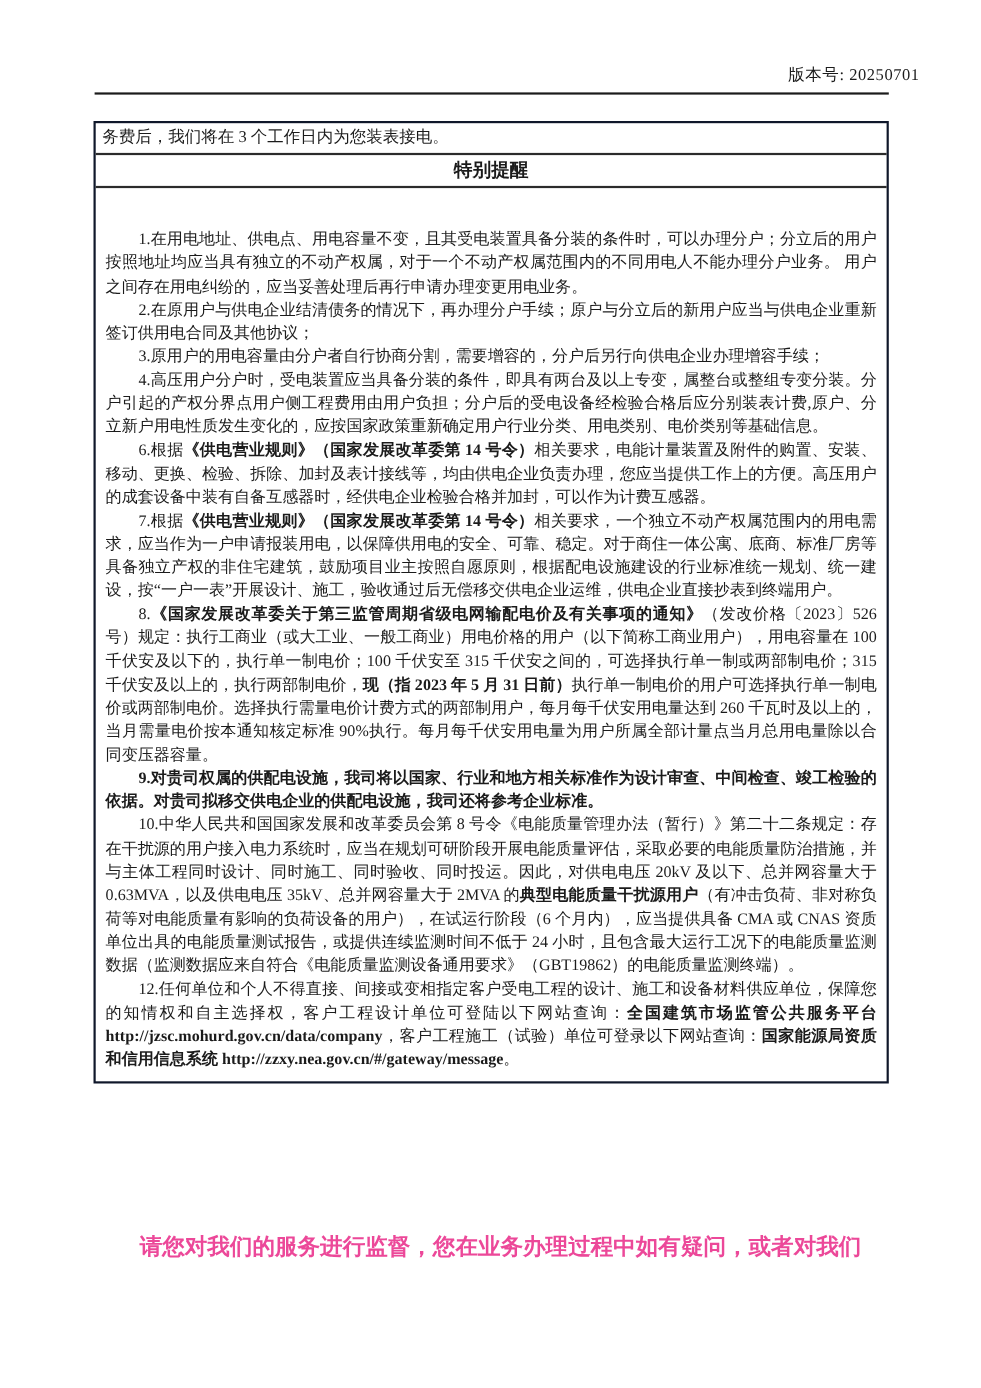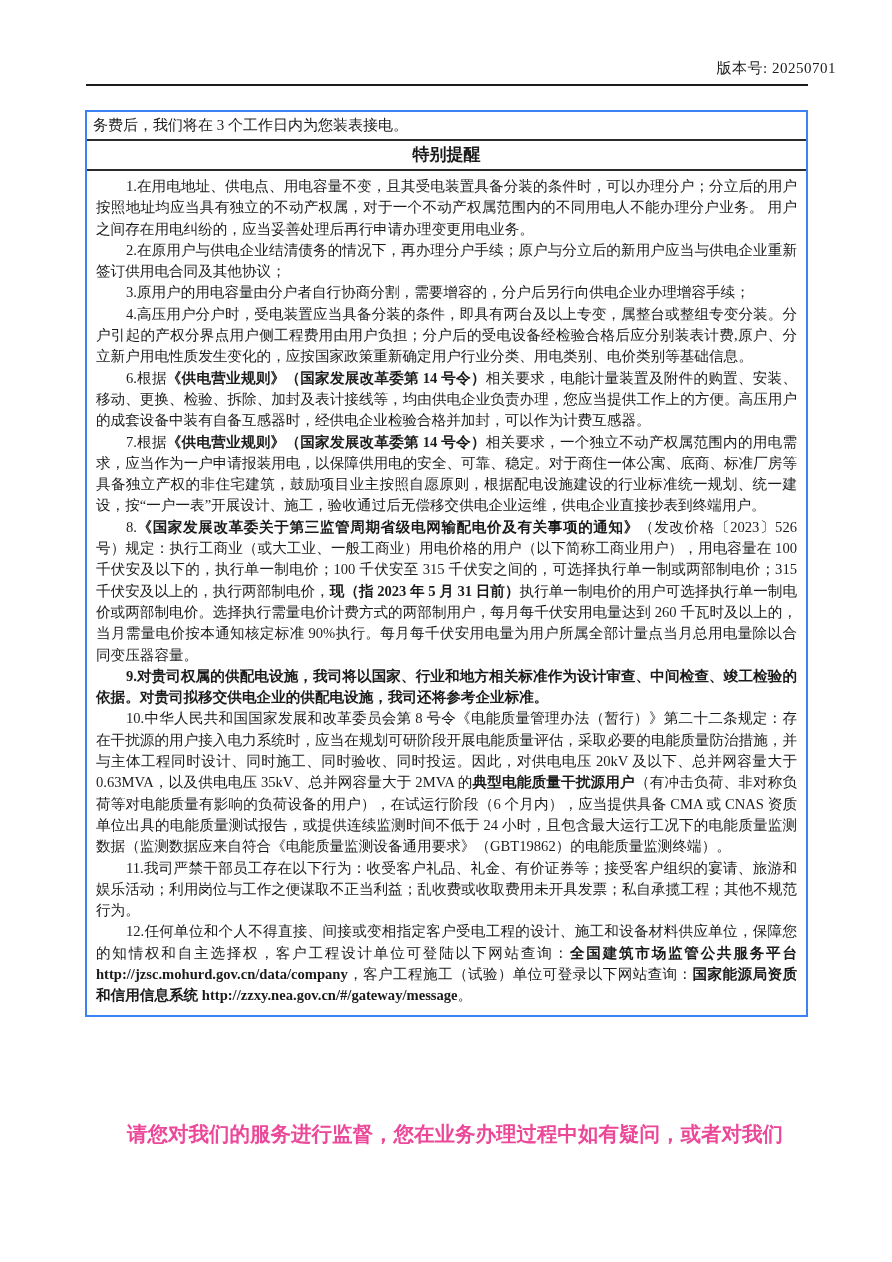--- a/index.html
+++ b/index.html
@@ -26,40 +26,41 @@
     left:86px;
     width:722px;
     border-top:2px solid #1b1b1b;
     height:0;
   }
   .notice-table {
     position:absolute;
     top:110px;
     left:85px;
     width:723px;
-    border:2px solid #3b82f6;
+    border:2px solid #0f172a;
     box-sizing:border-box;
     background:#ffffff;
   }
   .intro-row {
     padding:3px 6px 3px 6px;
     font-size:15px;
     line-height:21px;
     border-bottom:2px solid #2b2b2b;
   }
   .header-row {
     padding:2px 0 3px 0;
     text-align:center;
     font-weight:bold;
     font-size:17px;
     line-height:23px;
     border-bottom:2px solid #2b2b2b;
   }
   .body-cell {
     padding:5px 9px 8px 9px;
+    margin-top:32px;
   }
   .notice-item {
     margin:0;
     text-indent:2.05em;
     font-size:14.6px;
     line-height:21.3px;
     text-align:justify;
     word-break:break-word;
   }
   .notice-item b { font-weight:bold; }
@@ -91,20 +92,19 @@
     <div class="body-cell">
         <p class="notice-item"><span>1.在用电地址、供电点、用电容量不变，且其受电装置具备分装的条件时，可以办理分户；分立后的用户按照地址均应当具有独立的不动产权属，对于一个不动产权属范围内的不同用电人不能办理分户业务。 用户之间存在用电纠纷的，应当妥善处理后再行申请办理变更用电业务。</span></p>
         <p class="notice-item"><span>2.在原用户与供电企业结清债务的情况下，再办理分户手续；原户与分立后的新用户应当与供电企业重新签订供用电合同及其他协议；</span></p>
         <p class="notice-item"><span>3.原用户的用电容量由分户者自行协商分割，需要增容的，分户后另行向供电企业办理增容手续；</span></p>
         <p class="notice-item"><span>4.高压用户分户时，受电装置应当具备分装的条件，即具有两台及以上专变，属整台或整组专变分装。分户引起的产权分界点用户侧工程费用由用户负担；分户后的受电设备经检验合格后应分别装表计费,原户、分立新户用电性质发生变化的，应按国家政策重新确定用户行业分类、用电类别、电价类别等基础信息。</span></p>
         <p class="notice-item"><span>6.根据</span><b>《供电营业规则》（国家发展改革委第 14 号令）</b><span>相关要求，电能计量装置及附件的购置、安装、移动、更换、检验、拆除、加封及表计接线等，均由供电企业负责办理，您应当提供工作上的方便。高压用户的成套设备中装有自备互感器时，经供电企业检验合格并加封，可以作为计费互感器。</span></p>
         <p class="notice-item"><span>7.根据</span><b>《供电营业规则》（国家发展改革委第 14 号令）</b><span>相关要求，一个独立不动产权属范围内的用电需求，应当作为一户申请报装用电，以保障供用电的安全、可靠、稳定。对于商住一体公寓、底商、标准厂房等具备独立产权的非住宅建筑，鼓励项目业主按照自愿原则，根据配电设施建设的行业标准统一规划、统一建设，按“一户一表”开展设计、施工，验收通过后无偿移交供电企业运维，供电企业直接抄表到终端用户。</span></p>
         <p class="notice-item"><span>8.</span><b>《国家发展改革委关于第三监管周期省级电网输配电价及有关事项的通知》</b><span>（发改价格〔2023〕526号）规定：执行工商业（或大工业、一般工商业）用电价格的用户（以下简称工商业用户），用电容量在 100千伏安及以下的，执行单一制电价；100 千伏安至 315 千伏安之间的，可选择执行单一制或两部制电价；315千伏安及以上的，执行两部制电价，</span><b>现（指 2023 年 5 月 31 日前）</b><span>执行单一制电价的用户可选择执行单一制电价或两部制电价。选择执行需量电价计费方式的两部制用户，每月每千伏安用电量达到 260 千瓦时及以上的，当月需量电价按本通知核定标准 90%执行。每月每千伏安用电量为用户所属全部计量点当月总用电量除以合同变压器容量。</span></p>
         <p class="notice-item"><b>9.对贵司权属的供配电设施，我司将以国家、行业和地方相关标准作为设计审查、中间检查、竣工检验的依据。对贵司拟移交供电企业的供配电设施，我司还将参考企业标准。</b></p>
         <p class="notice-item"><span>10.中华人民共和国国家发展和改革委员会第 8 号令《电能质量管理办法（暂行）》第二十二条规定：存在干扰源的用户接入电力系统时，应当在规划可研阶段开展电能质量评估，采取必要的电能质量防治措施，并与主体工程同时设计、同时施工、同时验收、同时投运。因此，对供电电压 20kV 及以下、总并网容量大于 0.63MVA，以及供电电压 35kV、总并网容量大于 2MVA 的</span><b>典型电能质量干扰源用户</b><span>（有冲击负荷、非对称负荷等对电能质量有影响的负荷设备的用户），在试运行阶段（6 个月内），应当提供具备 CMA 或 CNAS 资质单位出具的电能质量测试报告，或提供连续监测时间不低于 24 小时，且包含最大运行工况下的电能质量监测数据（监测数据应来自符合《电能质量监测设备通用要求》（GBT19862）的电能质量监测终端）。</span></p>
-        <p class="notice-item"><span>11.我司严禁干部员工存在以下行为：收受客户礼品、礼金、有价证券等；接受客户组织的宴请、旅游和娱乐活动；利用岗位与工作之便谋取不正当利益；乱收费或收取费用未开具发票；私自承揽工程；其他不规范行为。</span></p>
         <p class="notice-item"><span>12.任何单位和个人不得直接、间接或变相指定客户受电工程的设计、施工和设备材料供应单位，保障您的知情权和自主选择权，客户工程设计单位可登陆以下网站查询：</span><b>全国建筑市场监管公共服务平台 http://jzsc.mohurd.gov.cn/data/company</b><span>，客户工程施工（试验）单位可登录以下网站查询：</span><b>国家能源局资质和信用信息系统 http://zzxy.nea.gov.cn/#/gateway/message</b><span>。</span></p>
       </div>
   </div>
 
   <div class="footer-line">请您对我们的服务进行监督，您在业务办理过程中如有疑问，或者对我们</div>
 
 </div>
 
 </body></html>

